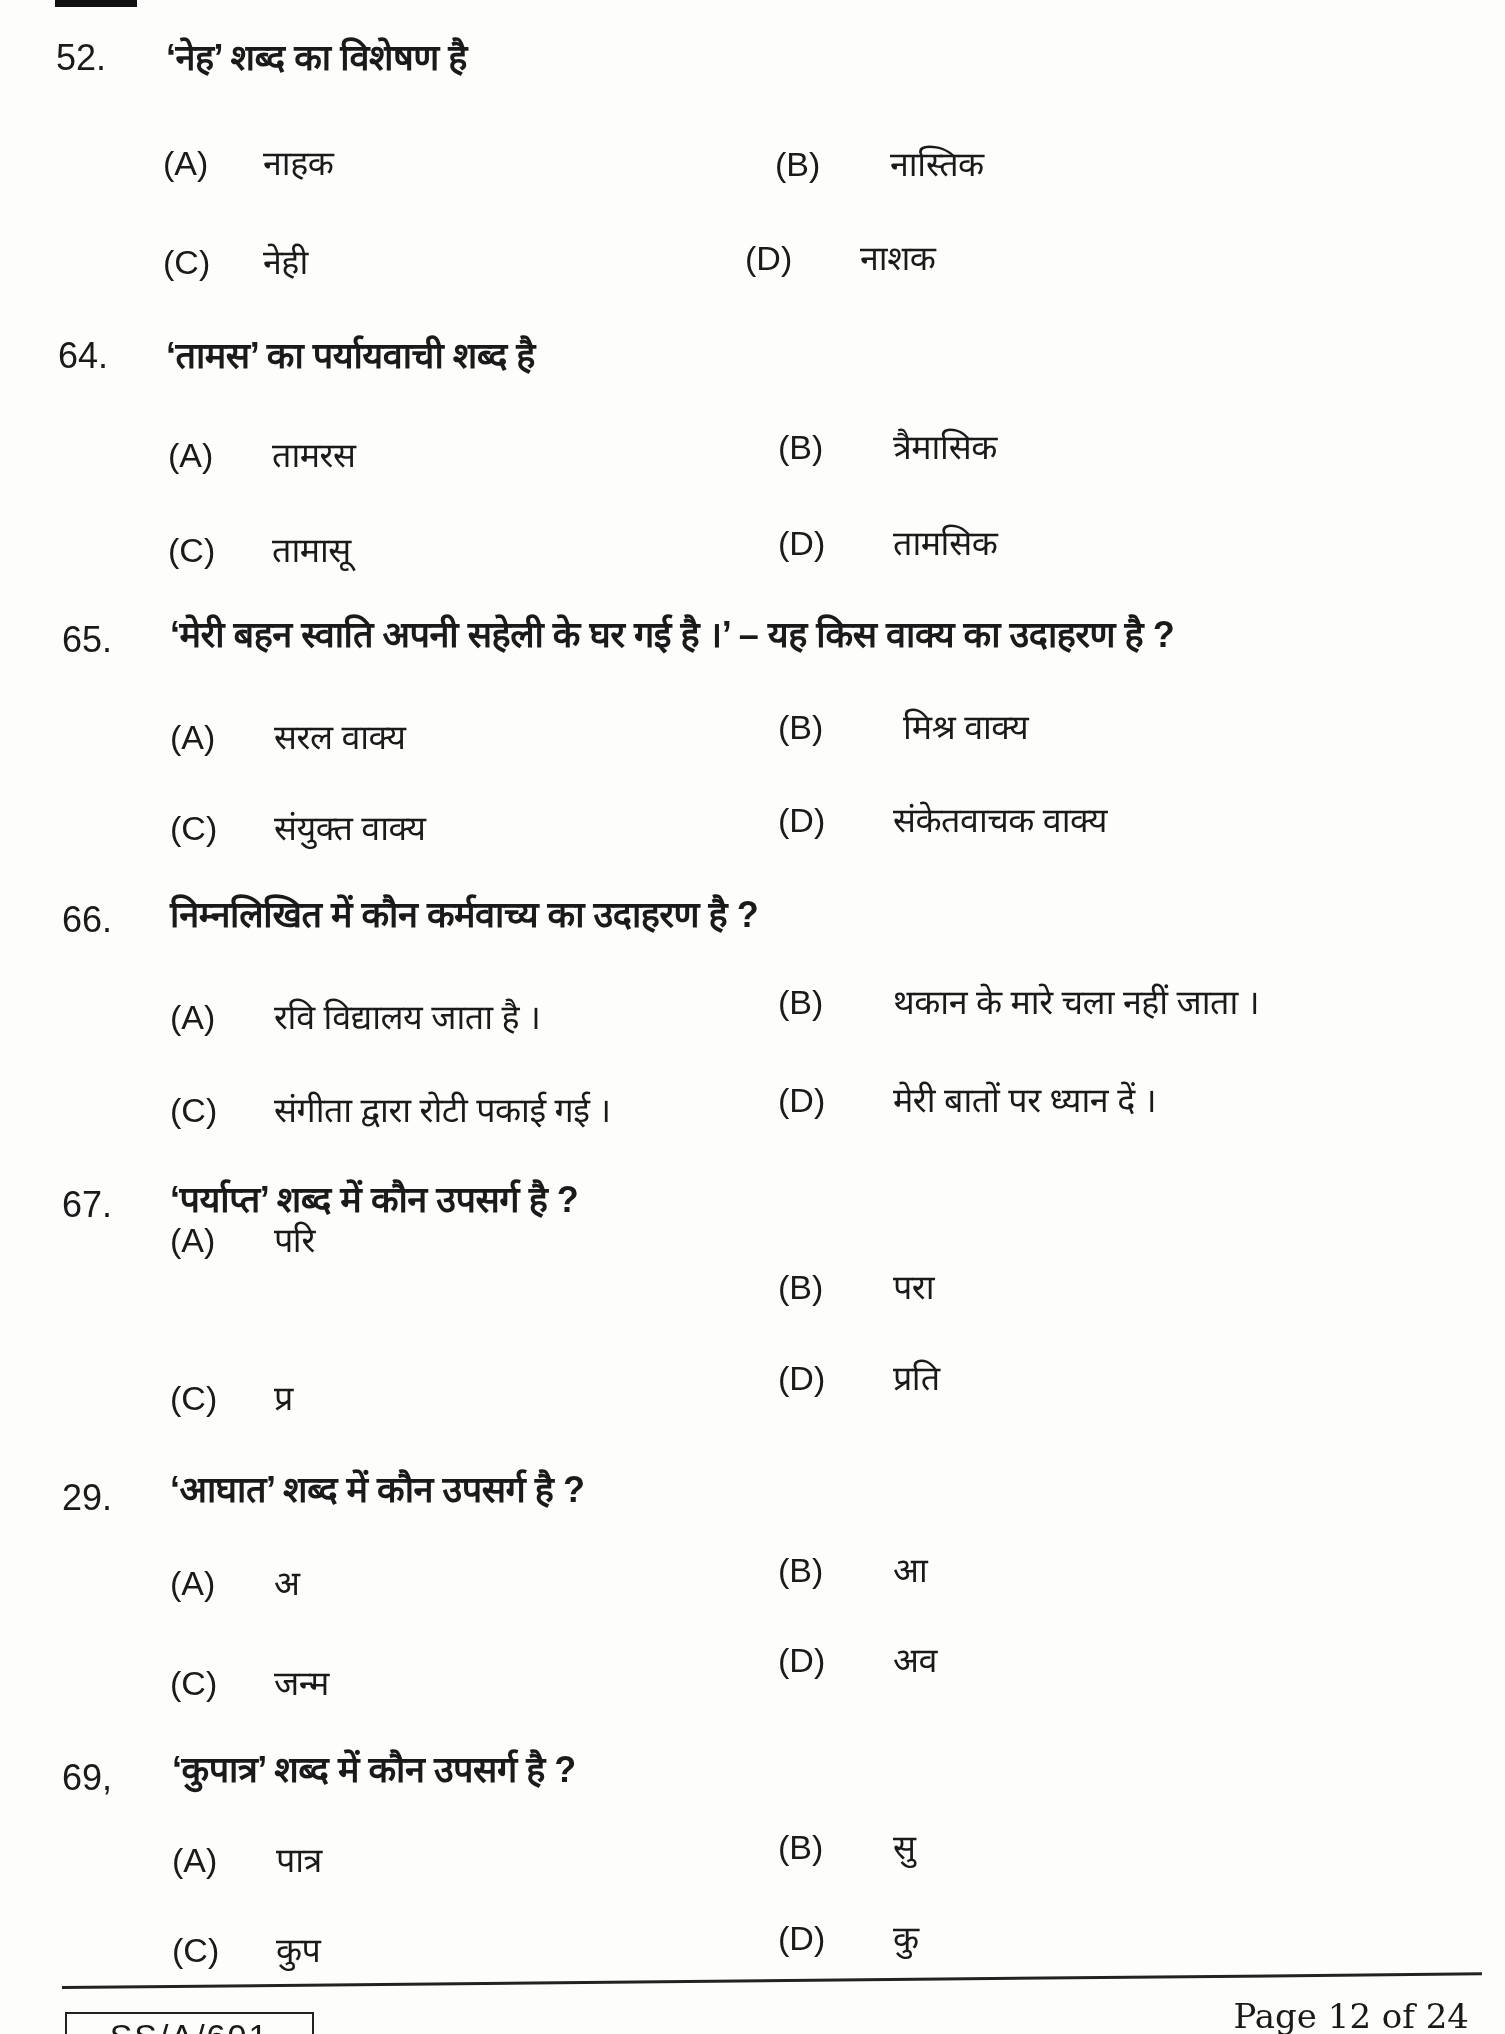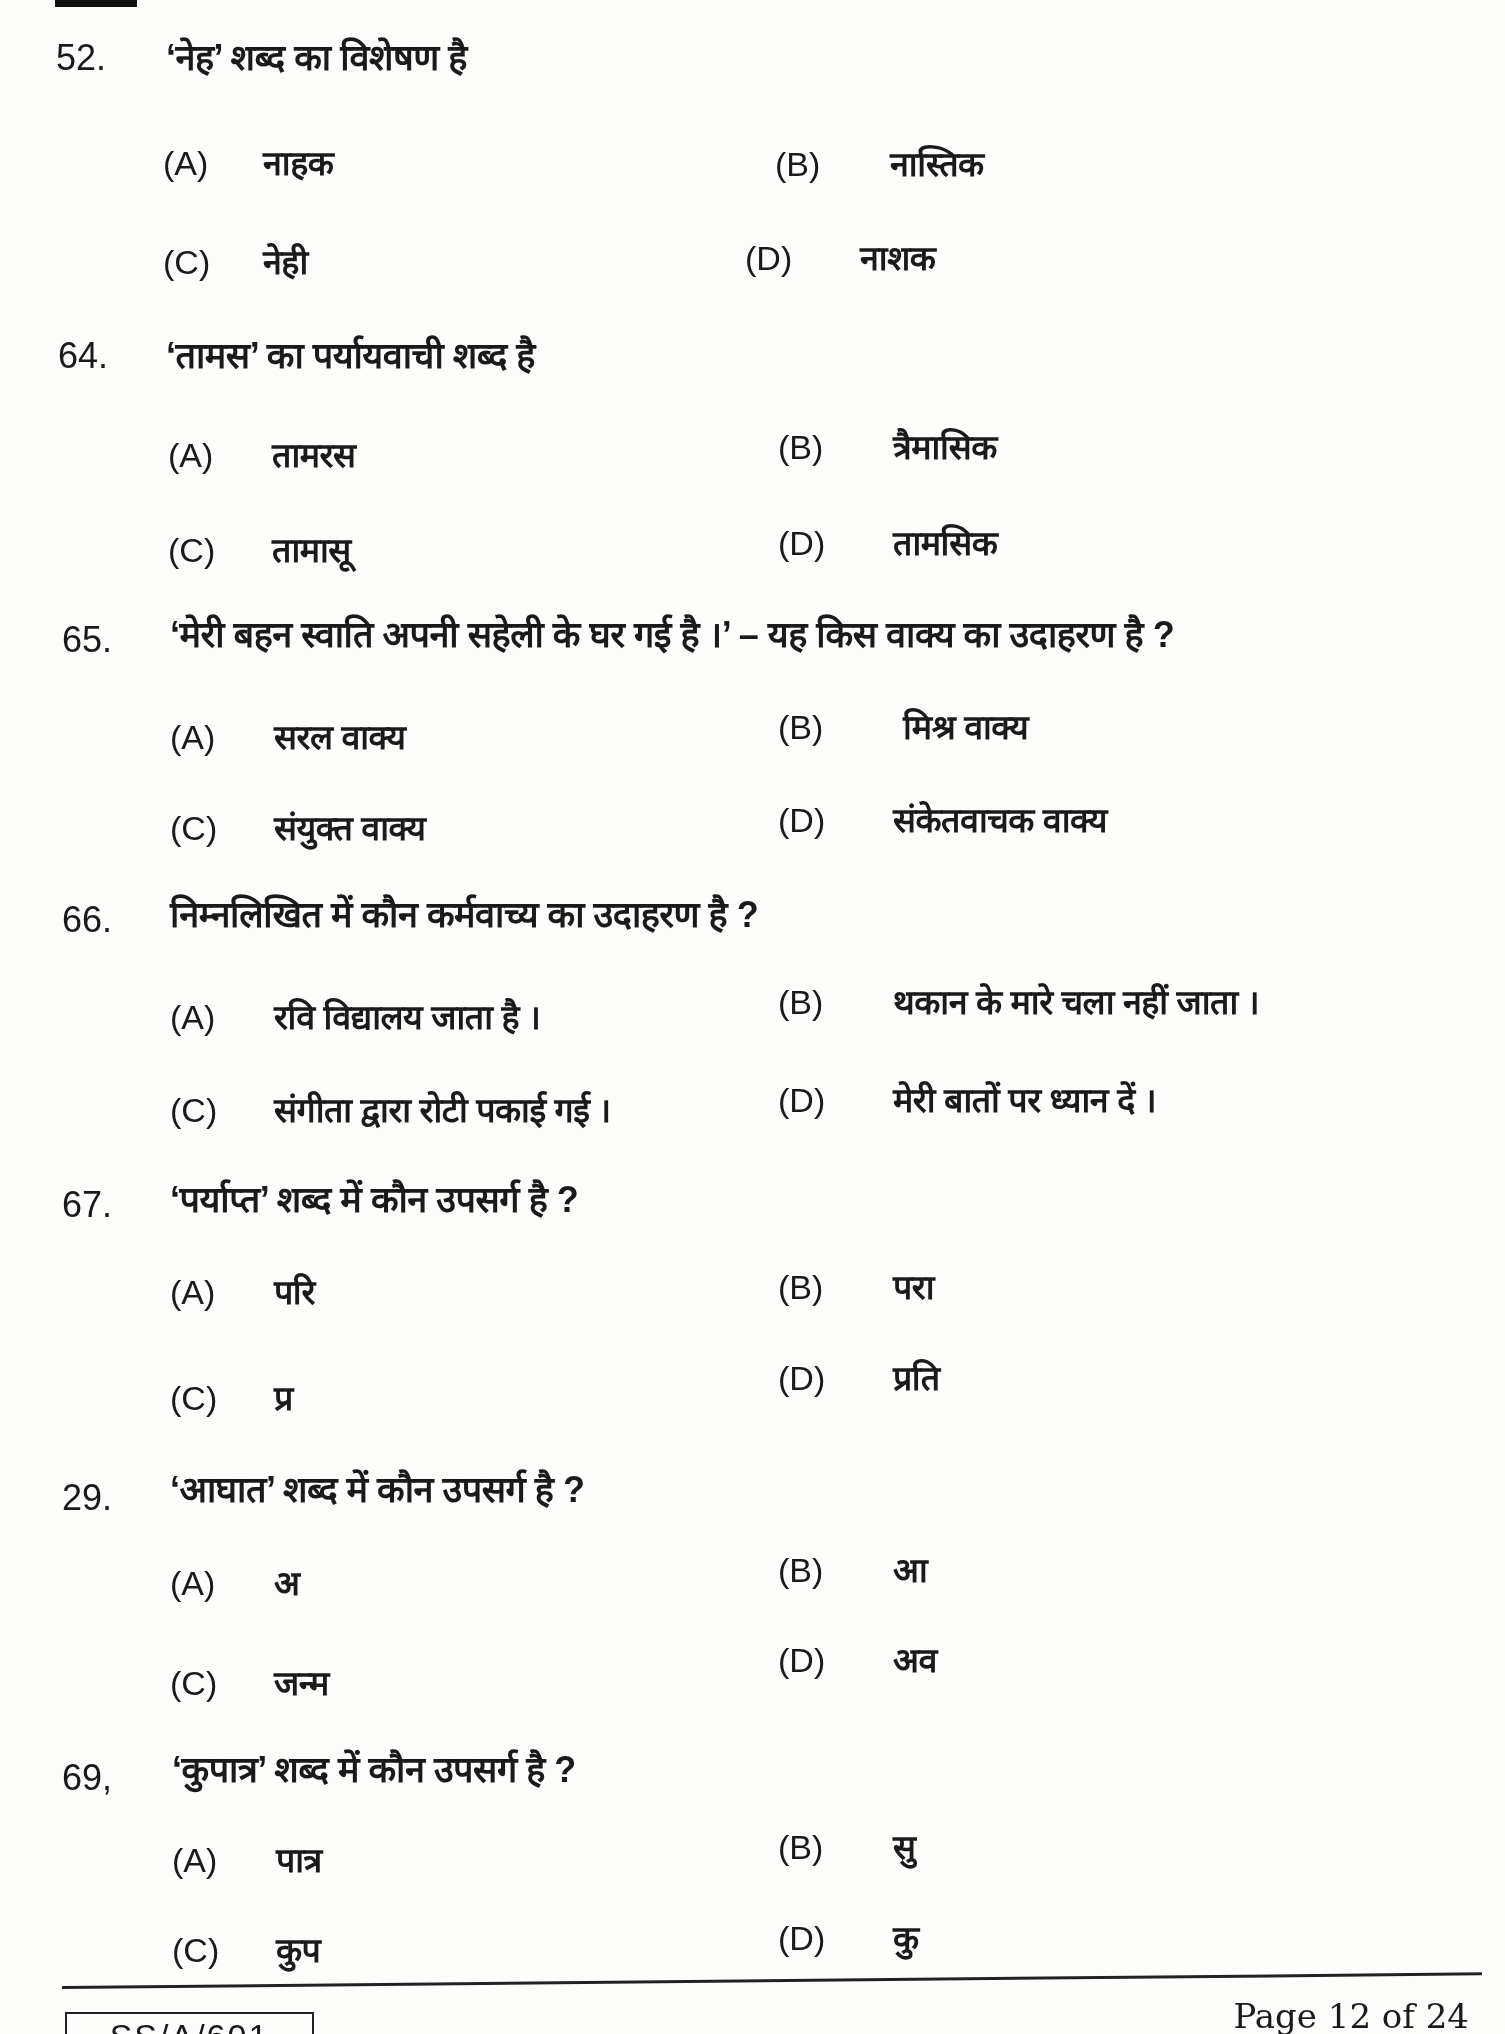--- a/index.html
+++ b/index.html
@@ -7,21 +7,21 @@
     width:1505px; height:2034px; overflow:hidden; position:relative;
     background:#fdfdfb;
     font-family:"Liberation Sans", sans-serif;
     color:#1a1a1a;
   }
   .topbar { position:absolute; left:55px; top:0; width:82px; height:7px; background:#111; }
   .qnum { position:absolute; left:56px; font-size:36px; line-height:40px; }
   .qtext { position:absolute; left:166px; font-size:36px; line-height:40px; white-space:nowrap; font-weight:bold; letter-spacing:-0.5px; }
   .opt { position:absolute; font-size:34px; line-height:40px; white-space:nowrap; }
   .opt .lbl { display:inline-block; width:100px; }
-  .opt .txt { font-weight:bold; letter-spacing:-0.5px; }
+  .opt .txt { font-weight:normal; letter-spacing:-0.5px; }
   .footer-line { position:absolute; left:62px; top:1986px; width:1420px; height:3px; background:#222; transform:rotate(-0.55deg); transform-origin:left center; }
   .code-box { position:absolute; left:65px; top:2012px; width:245px; height:40px; border:2px solid #222; border-bottom:none; font-size:34px; line-height:44px; text-align:center; letter-spacing:2px; overflow:hidden; }
   .page-num { position:absolute; right:36px; top:1996px; font-family:"DejaVu Serif", serif; font-size:34px; line-height:40px; }
 </style>
 </head>
 <body>
 
 <div class="topbar"></div>
 
 <div>
@@ -56,21 +56,21 @@
   <div class="qtext" style="top:895px;left:170px">निम्नलिखित में कौन कर्मवाच्य का उदाहरण है ?</div>
   <div class="opt" style="left:170px;top:997px"><span class="lbl" style="width:104px">(A)</span><span class="txt">रवि विद्यालय जाता है ।</span></div>
   <div class="opt" style="left:778px;top:982px"><span class="lbl" style="width:115px">(B)</span><span class="txt">थकान के मारे चला नहीं जाता ।</span></div>
   <div class="opt" style="left:170px;top:1090px"><span class="lbl" style="width:104px">(C)</span><span class="txt">संगीता द्वारा रोटी पकाई गई ।</span></div>
   <div class="opt" style="left:778px;top:1080px"><span class="lbl" style="width:115px">(D)</span><span class="txt">मेरी बातों पर ध्यान दें ।</span></div>
 </div>
 
 <div>
   <div class="qnum" style="top:1185px;left:62px">67.</div>
   <div class="qtext" style="top:1180px;left:170px">‘पर्याप्त’ शब्द में कौन उपसर्ग है ?</div>
-  <div class="opt" style="left:170px;top:1272px"><span class="lbl" style="width:104px">(A)</span><span class="txt">परि</span></div>
+  <div class="opt" style="left:170px;top:1220px"><span class="lbl" style="width:104px">(A)</span><span class="txt">परि</span></div>
   <div class="opt" style="left:778px;top:1267px"><span class="lbl" style="width:115px">(B)</span><span class="txt">परा</span></div>
   <div class="opt" style="left:170px;top:1378px"><span class="lbl" style="width:104px">(C)</span><span class="txt">प्र</span></div>
   <div class="opt" style="left:778px;top:1358px"><span class="lbl" style="width:115px">(D)</span><span class="txt">प्रति</span></div>
 </div>
 
 <div>
   <div class="qnum" style="top:1478px;left:62px">29.</div>
   <div class="qtext" style="top:1470px;left:170px">‘आघात’ शब्द में कौन उपसर्ग है ?</div>
   <div class="opt" style="left:170px;top:1563px"><span class="lbl" style="width:104px">(A)</span><span class="txt">अ</span></div>
   <div class="opt" style="left:778px;top:1550px"><span class="lbl" style="width:115px">(B)</span><span class="txt">आ</span></div>

